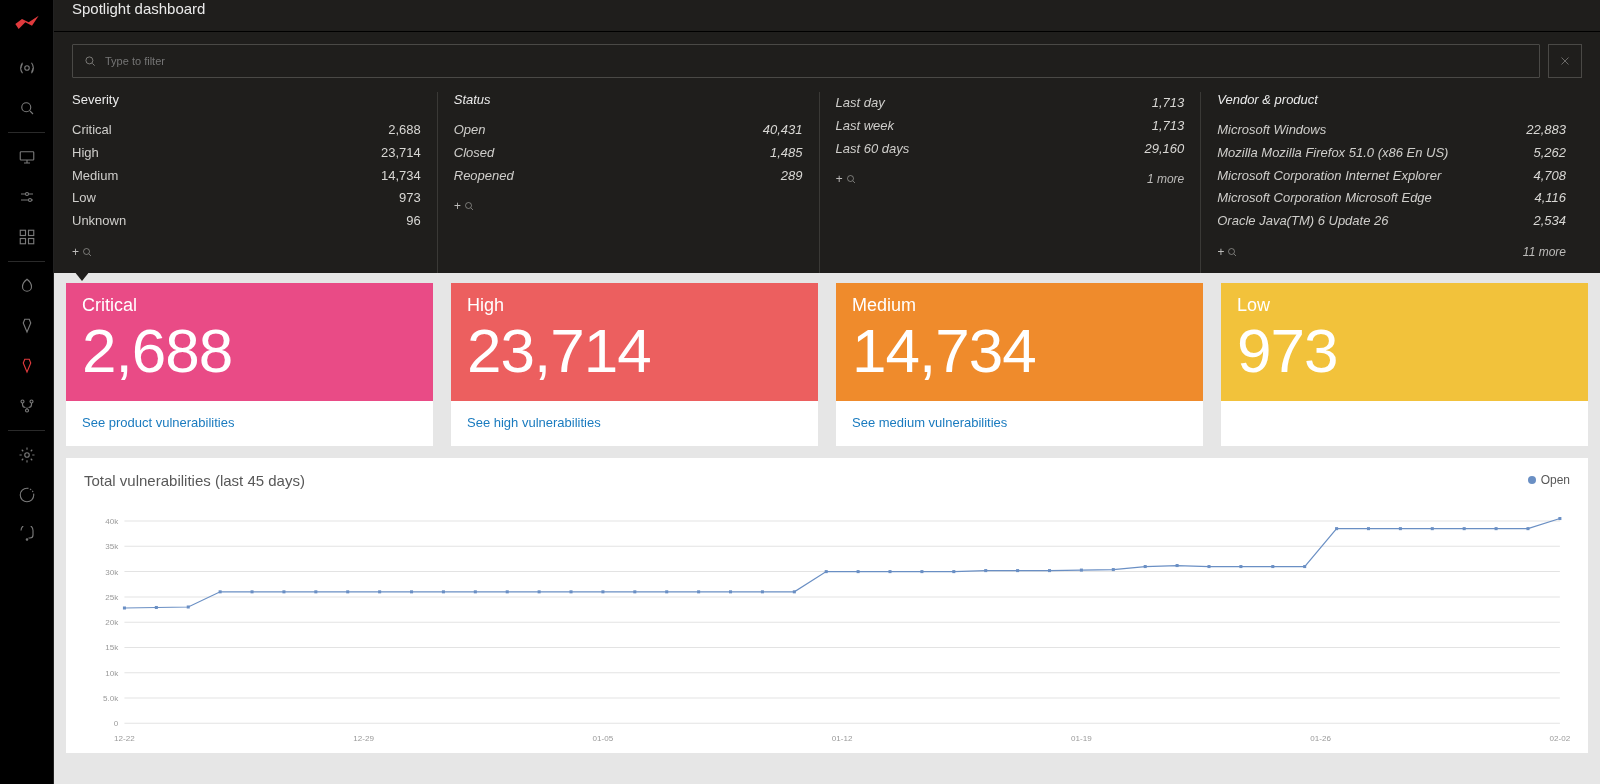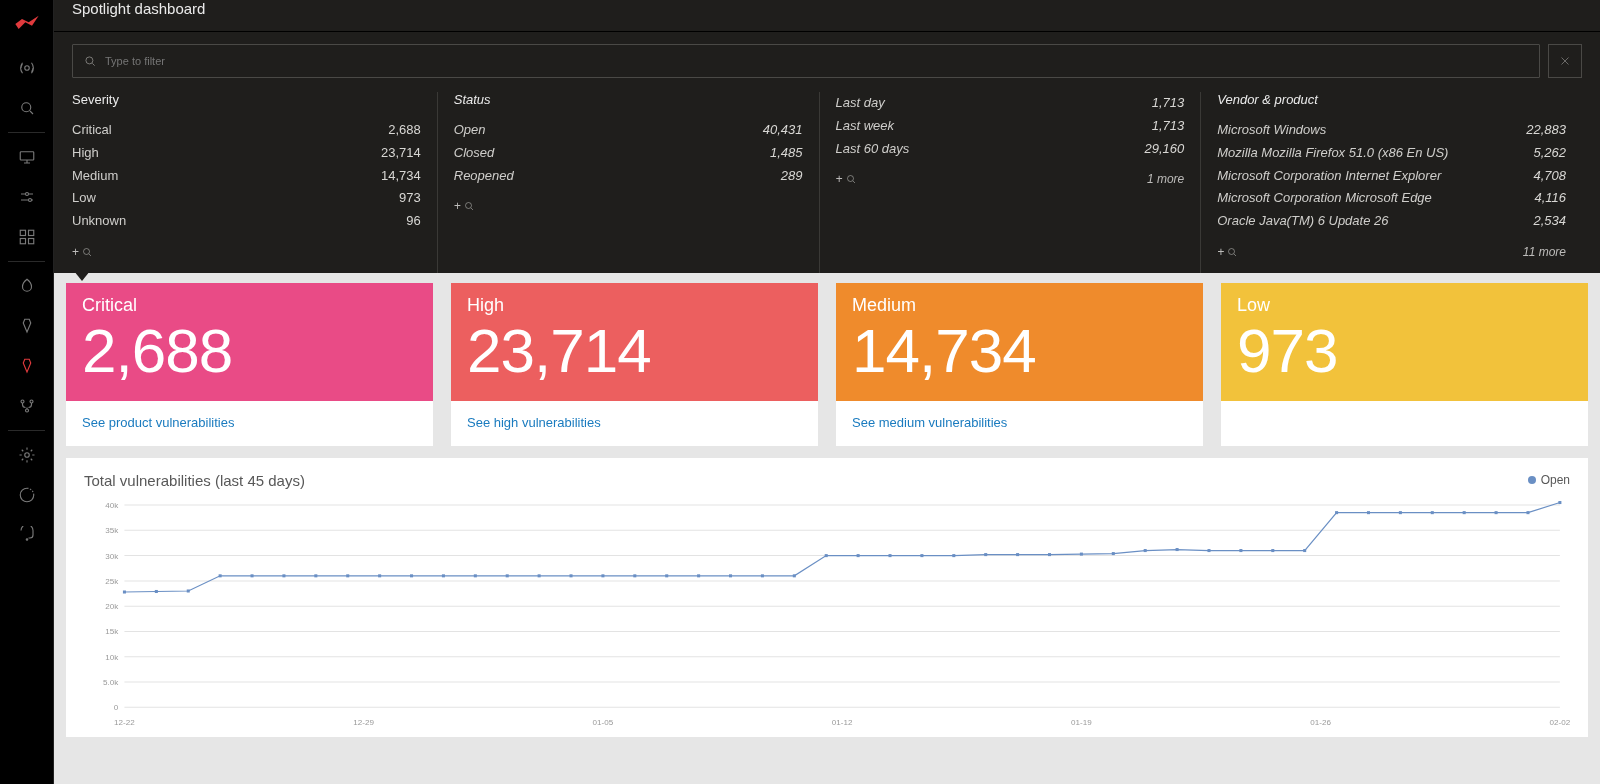--- a/index.html
+++ b/index.html
@@ -50,21 +50,21 @@
 .card .top .label { font-size:18px; font-weight:400; margin-bottom:-2px; }
 .card .top .value { font-size:62px; font-weight:200; letter-spacing:-1px; line-height:1.2; }
 .card.critical .top { background:#e94b86; }
 .card.high .top { background:#ec5f5f; }
 .card.medium .top { background:#ef8b2c; }
 .card.low .top { background:#f2c23b; }
 .card .link { padding:14px 16px 16px; color:#1a7bbf; font-size:13px; cursor:pointer; }
 
 
 .chartpanel { background:#fff; padding:14px 18px 6px 18px; }
-.charthead { display:flex; justify-content:space-between; align-items:center; margin-bottom:10px; }
+.charthead { display:flex; justify-content:space-between; align-items:center; margin-bottom:26px; }
 .charthead .title { color:#585858; font-size:15px; }
 .legend { display:flex; align-items:center; gap:5px; color:#585858; font-size:12px; }
 .legend .dot { width:8px; height:8px; border-radius:50%; background:#6a8fc4; }
 svg.chart { width:100%; display:block; }
 </style>
 </head>
 <body>
 
 <div class="app">
 

